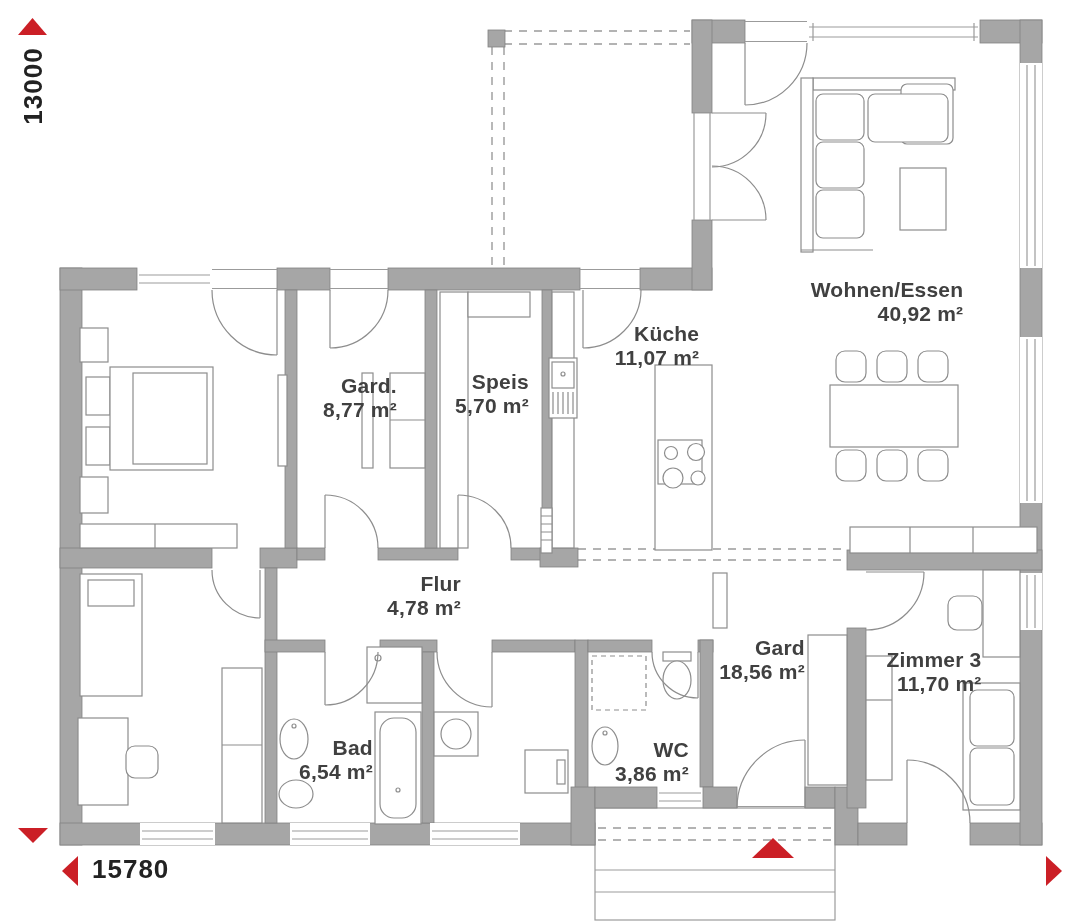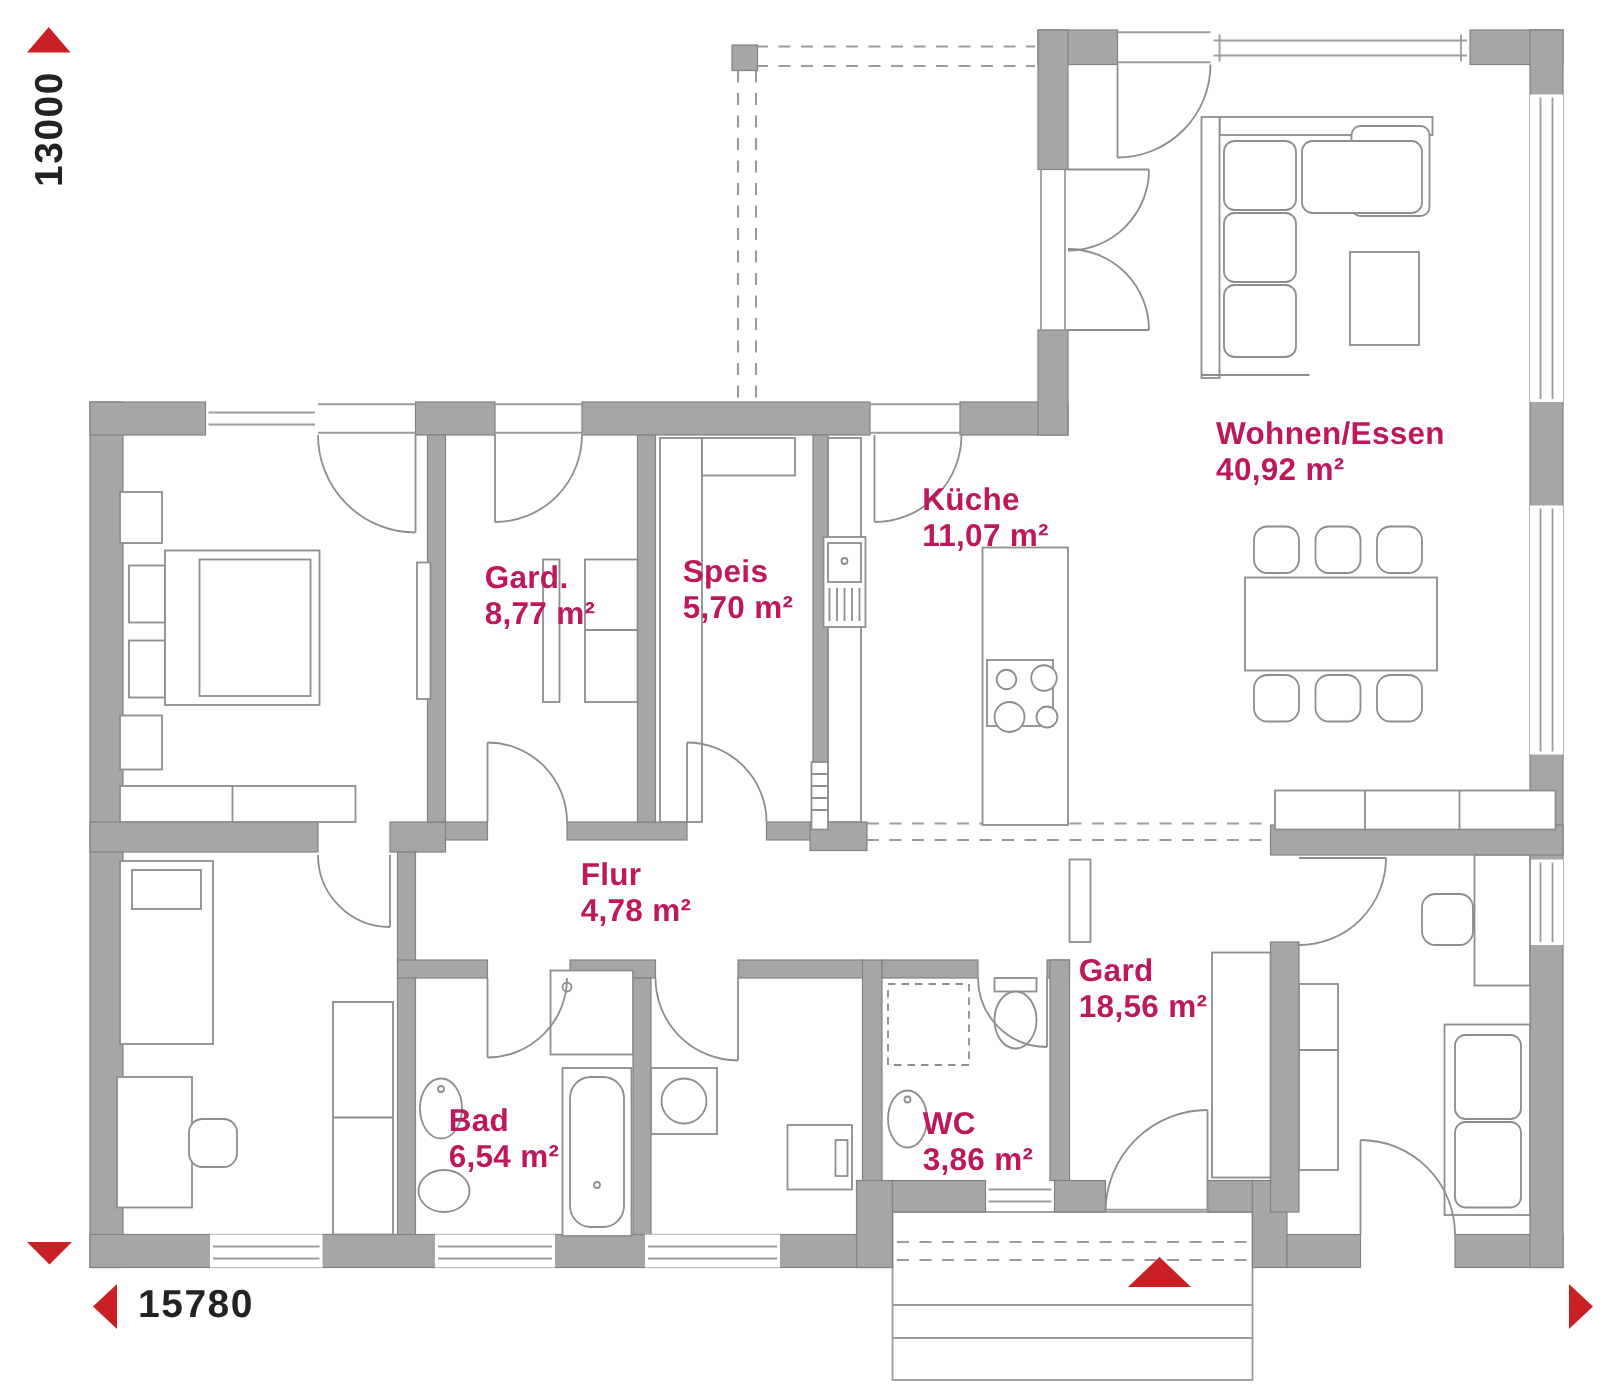--- a/index.html
+++ b/index.html
@@ -2,22 +2,22 @@
 <html><head>
 <meta charset="utf-8">
 <style>
   html,body{margin:0;padding:0;background:#fff;}
   #stage{
     position:relative;width:1080px;height:924px;background:#fff;overflow:hidden;
     font-family:"Liberation Sans", sans-serif;
   }
   #plan-svg{position:absolute;left:0;top:0;}
   .room-label{
-    position:absolute;transform:translateX(-50%);text-align:left;
-    font-size:21px;font-weight:700;line-height:1.13;color:#be185d;
+    position:absolute;transform:translateX(-50%);text-align:right;
+    font-size:21px;font-weight:700;line-height:1.13;color:#404040;
     letter-spacing:.2px;white-space:nowrap;pointer-events:none;
   }
   .room-label span{display:block;}
   .dim-label{
     position:absolute;font-size:26px;font-weight:600;color:#222;
     letter-spacing:1px;white-space:nowrap;
   }
   #dim-h{left:33px;top:86px;transform:translate(-50%,-50%) rotate(-90deg);}
   #dim-w{left:92px;top:854px;}
 </style>
@@ -355,14 +355,18 @@
     <span>6,54 m²</span>
   </div>
   <div class="room-label" style="left:652px;top:738px">
     <span>WC</span>
     <span>3,86 m²</span>
   </div>
   <div class="room-label" style="left:762px;top:636px">
     <span>Gard</span>
     <span>18,56 m²</span>
   </div>
+  <div class="room-label" style="left:934px;top:648px">
+    <span>Zimmer 3</span>
+    <span>11,70 m²</span>
+  </div>
 
 </div>
 
 </body></html>

